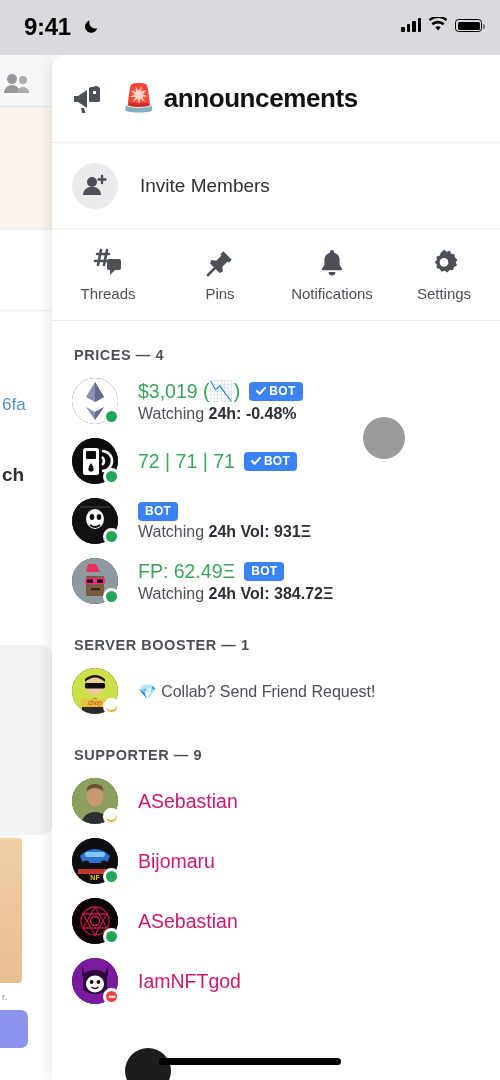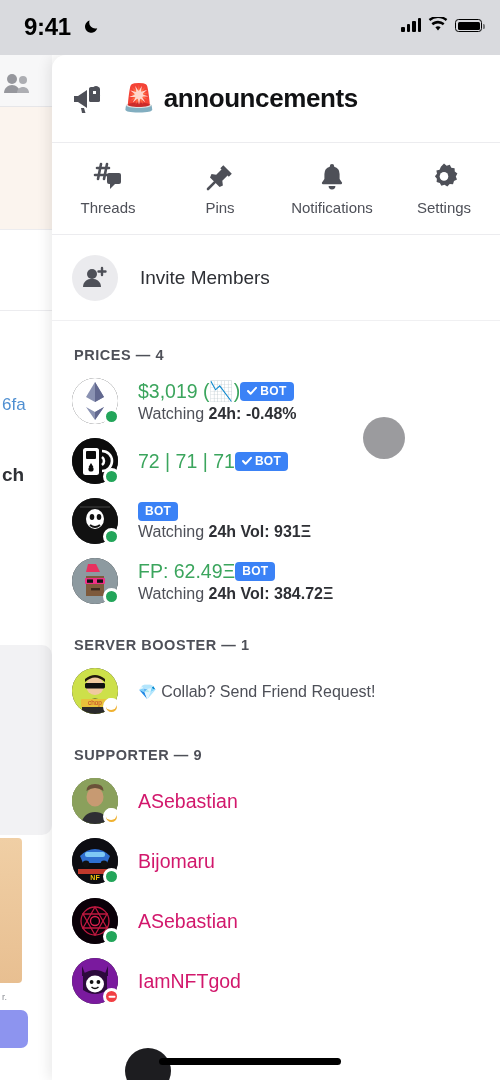--- a/index.html
+++ b/index.html
@@ -86,21 +86,21 @@
   .st-online { background:#23a55a; }
   .st-idle   { background:#f0b232; }
   .st-dnd    { background:#f23f43; }
   .st-dnd:after { content:""; position:absolute; left:50%; top:50%;
                   transform:translate(-50%,-50%); width:7px; height:2.4px;
                   background:#fff; border-radius:1px; }
   .st-idle-m { background:#f0b232; }
   .st-idle-m:after { content:""; position:absolute; left:-1px; top:-3px; width:12px; height:12px;
                      background:#fff; border-radius:50%; }
   .m-body { margin-left:20px; min-width:0; }
-  .m-top { display:flex; align-items:center; flex-wrap:nowrap; }
+  .m-top { display:flex; align-items:center; gap:9px; flex-wrap:nowrap; }
   .m-name { font-size:19.5px; white-space:nowrap; }
   .n-green { color:#3ba55d; }
   .n-boost { color:#e78ae5; }
   .n-supp  { color:#d2186c; }
   .badge { background:#3b82f6; color:#fff; font-size:12px; font-weight:700;
            padding:2.5px 7px; border-radius:4px; display:inline-flex; align-items:center;
            gap:3px; letter-spacing:.3px; }
   .badge svg { display:block; }
   .m-sub { margin-top:2px; font-size:16px; color:#4e5058; white-space:nowrap; }
   .m-sub b { font-weight:700; color:#2e3035; }
@@ -170,20 +170,31 @@
       <path d="M2 12v6h4l9 6V6L6 12z" fill="#4e5058"></path>
       <path d="M17 5c0-1.1.9-2 2-2h7a2 2 0 0 1 2 2v6h-4V7h-3v4h-4z" fill="#4e5058"></path>
       <rect x="17" y="10" width="11" height="8" rx="1.6" fill="#4e5058"></rect>
       <path d="M9 24h3l1.5 5H10z" fill="#4e5058"></path>
       <path d="M24 2a3 3 0 0 1 3 3v2h-2V5a1 1 0 0 0-2 0v2h-2V5a3 3 0 0 1 3-3z" fill="#4e5058"></path>
     </svg>
     <span id="chan-emoji">🚨</span>
     <span id="chan-name">announcements</span>
   </div>
 
+  <div id="invite">
+    <div id="invite-av">
+      <svg width="26" height="24" viewBox="0 0 26 24">
+        <circle cx="10" cy="8" r="5" fill="#4e5058"></circle>
+        <path d="M1 21c0-5 4-8.2 9-8.2s9 3.2 9 8.2z" fill="#4e5058"></path>
+        <path d="M20 2v7M16.5 5.5h7" stroke="#4e5058" stroke-width="2.4" stroke-linecap="round"></path>
+      </svg>
+    </div>
+    <span id="invite-label">Invite Members</span>
+  </div>
+
   <div id="actions">
     <div class="action">
       <svg width="32" height="30" viewBox="0 0 32 30">
         <path d="M5 6h12M3 13h12" stroke="#4e5058" stroke-width="2.6" stroke-linecap="round"></path>
         <path d="M9 2L6 17M15 2l-3 15" stroke="#4e5058" stroke-width="2.6" stroke-linecap="round"></path>
         <rect x="15" y="11" width="14" height="11" rx="2" fill="#4e5058"></rect>
         <path d="M18 22v5l5-5z" fill="#4e5058"></path>
       </svg>
       <span>Threads</span>
     </div>
@@ -203,31 +214,20 @@
     </div>
     <div class="action">
       <svg width="30" height="30" viewBox="0 0 30 30">
         <path d="M15 1.6l2.6 2.1 3.2-.9 1.5 3 3.3.5.2 3.3 2.6 2-1.6 2.9 1.2 3.1-3 1.5-1 3.2-3.3-.2-2.4 2.3-2.8-1.7-3.1 1.1-1.6-2.9-3.2-.8.3-3.3-2-2.6 2.1-2.5-.6-3.3 3.2-.6 1.3-3z" fill="#4e5058"></path>
         <circle cx="15" cy="14.4" r="4.3" fill="#fff"></circle>
       </svg>
       <span>Settings</span>
     </div>
   </div>
 
-  <div id="invite">
-    <div id="invite-av">
-      <svg width="26" height="24" viewBox="0 0 26 24">
-        <circle cx="10" cy="8" r="5" fill="#4e5058"></circle>
-        <path d="M1 21c0-5 4-8.2 9-8.2s9 3.2 9 8.2z" fill="#4e5058"></path>
-        <path d="M20 2v7M16.5 5.5h7" stroke="#4e5058" stroke-width="2.4" stroke-linecap="round"></path>
-      </svg>
-    </div>
-    <span id="invite-label">Invite Members</span>
-  </div>
-
   <div class="group">PRICES — 4</div>
 
   <div class="member">
     <div class="av-wrap">
       <span class="av">
         <svg viewBox="0 0 46 46" class="inner" style="background:#fff">
           <path d="M23 4l-9 15 9 5 9-5z" fill="#8a92b2"></path>
           <path d="M23 4l9 15-9 5z" fill="#62688f"></path>
           <path d="M23 42l9-13-9 5-9-5z" fill="#8a92b2"></path>
           <path d="M23 42V34l9-5z" fill="#62688f"></path>

